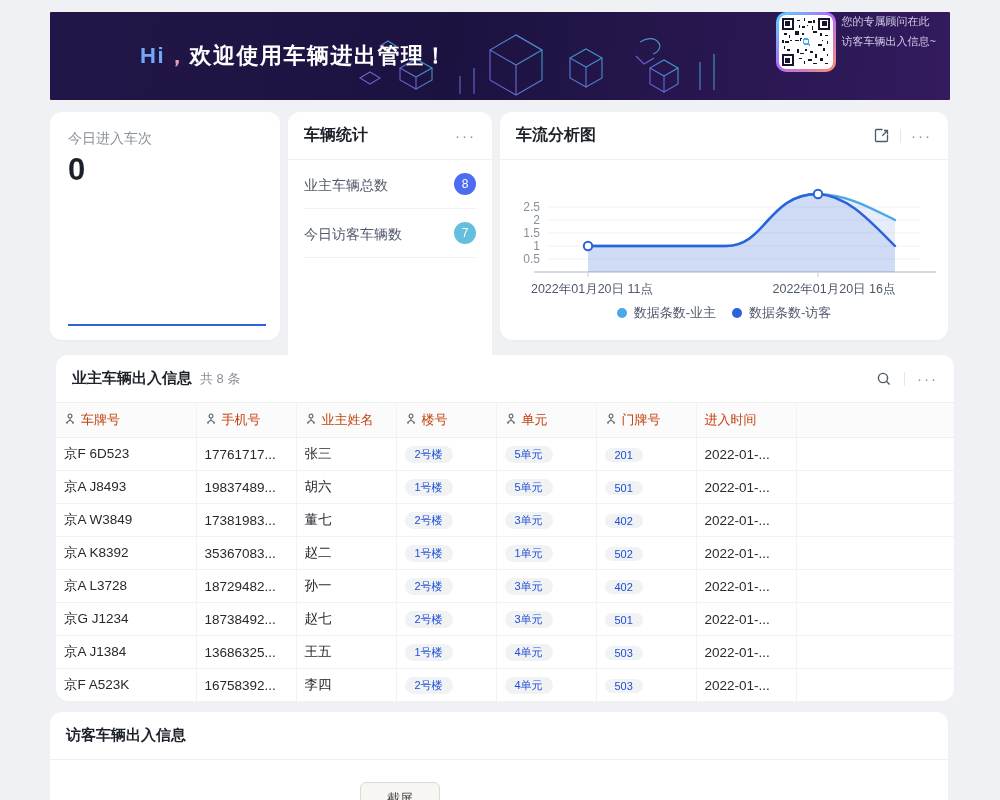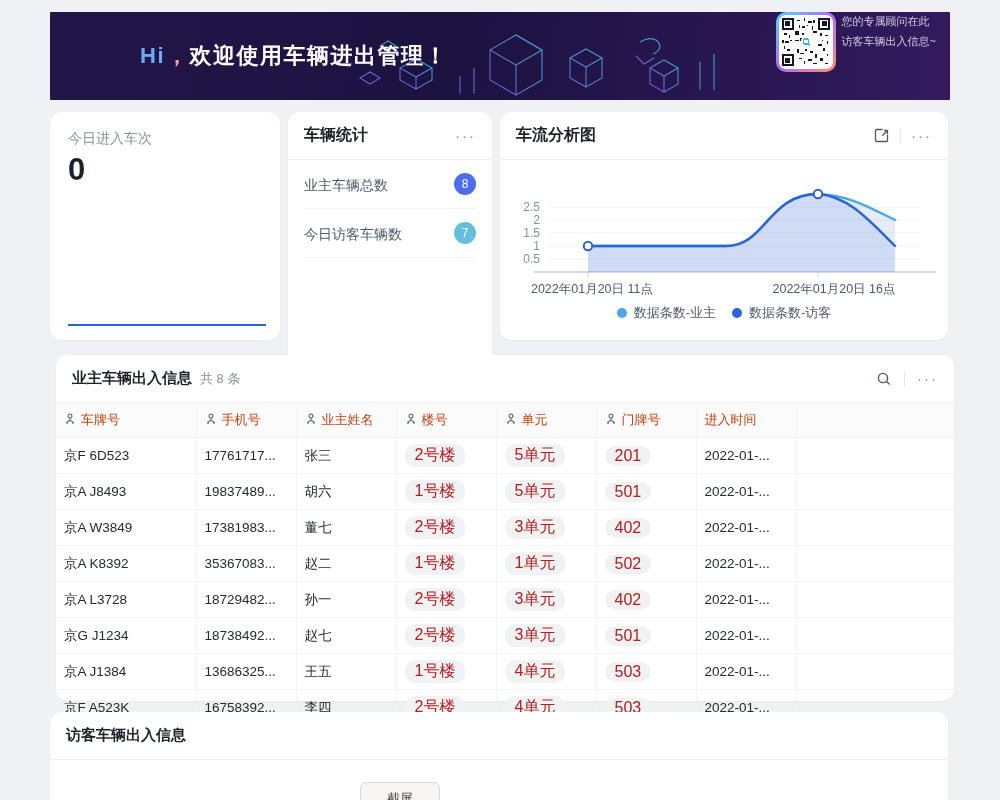--- a/index.html
+++ b/index.html
@@ -58,21 +58,21 @@
 
   table{width:100%;border-collapse:collapse;table-layout:fixed;}
   thead th{background:#fbfbfc;font-weight:normal;color:#c2410c;font-size:13px;text-align:left;
     padding:8px 8px;border-bottom:1px solid #f0f0f0;border-right:1px solid #f2f3f5;white-space:nowrap;overflow:hidden;}
   thead th:last-child{border-right:none;}
   tbody td{font-size:13.5px;color:#26292e;padding:6px 8px;height:20px;
     border-bottom:1px solid #f2f3f5;border-right:1px solid #f2f3f5;white-space:nowrap;overflow:hidden;}
   tbody td:last-child{border-right:none;}
   .fld{margin-right:5px;vertical-align:-1px;}
   .pill{display:inline-block;background:#f1f2f3;border-radius:10px;padding:1px 10px;
-    font-size:16px;color:#b91c1c;}
+    font-size:11px;color:#1d4ed8;}
 
   
   .shot-btn{position:absolute;left:360px;top:782px;width:80px;height:34px;background:#f7f6f3;
     border:1px solid #d9d9d6;border-radius:6px;font-size:13px;color:#3a3a3a;
     display:flex;align-items:flex-start;justify-content:center;padding-top:7px;box-sizing:border-box;cursor:pointer;}
 </style>
 </head>
 <body>
 
 <div class="page">

